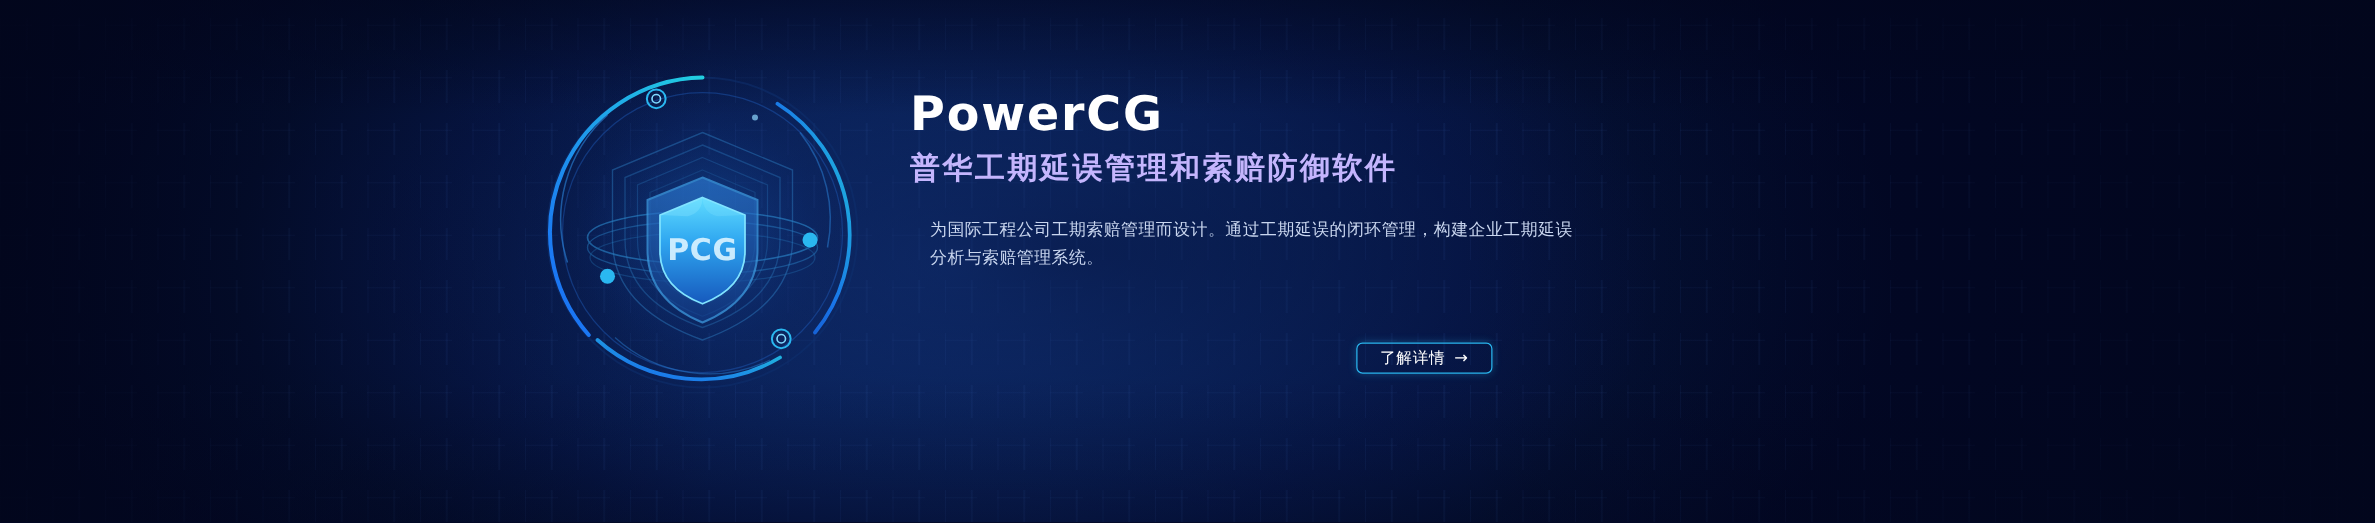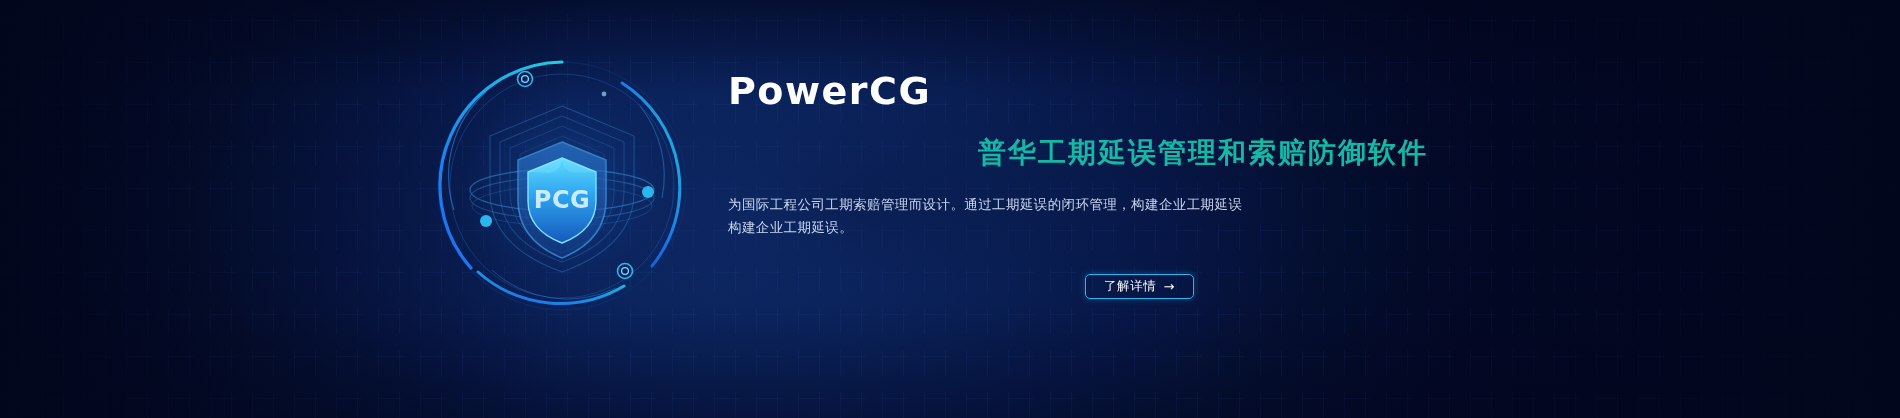--- a/index.html
+++ b/index.html
@@ -63,40 +63,39 @@
     left:728px; top:72px;
     width:700px;
   }
   .title{
     font-family:"DejaVu Sans","Liberation Sans",sans-serif;
     font-size:38px;
     font-weight:bold;
     letter-spacing:1.5px;
     color:#ffffff;
     line-height:1.05;
-    margin:0 0 24px 0;
+    margin:0 0 8px 0;
   }
   .subtitle{
     font-family:"DejaVu Sans","Liberation Sans",sans-serif;
-    font-size:28px;
+    font-size:24px;
     font-weight:bold;
     letter-spacing:2px;
-    color:#14b8a6;
+    color:#c4b5fd;
     line-height:1.2;
     margin:0 0 24px 0;
     white-space:nowrap;
-    text-align:right;
   }
   .desc{
     font-family:"DejaVu Sans","Liberation Sans",sans-serif;
     font-size:13.5px;
     color:#c9d6ef;
     line-height:1.65;
     letter-spacing:.4px;
-    margin:0;
+    margin:16px;
     max-width:452px;
   }
   .desc span{display:block;white-space:nowrap;}
 
   
   #cta{
     position:absolute;
     left:1085px; top:274px;
     display:inline-flex;
     align-items:center;
@@ -203,21 +202,21 @@
       <circle cx="222" cy="142" r="6" fill="#2ab7f0"></circle>
       <circle cx="178" cy="44" r="2.4" fill="#8fd8ff" opacity=".7"></circle>
     </svg>
   </div>
 
   <div id="copy">
     <h1 class="title">PowerCG</h1>
     <h2 class="subtitle">普华工期延误管理和索赔防御软件</h2>
     <p class="desc">
       <span>为国际工程公司工期索赔管理而设计。通过工期延误的闭环管理，构建企业工期延误</span>
-      <span>构建企业工期延误。</span>
+      <span>分析与索赔管理系统。</span>
     </p>
   </div>
 
   <button id="cta">
     <span>了解详情</span>
     <span class="arrow">→</span>
   </button>
 
 </div>
 

